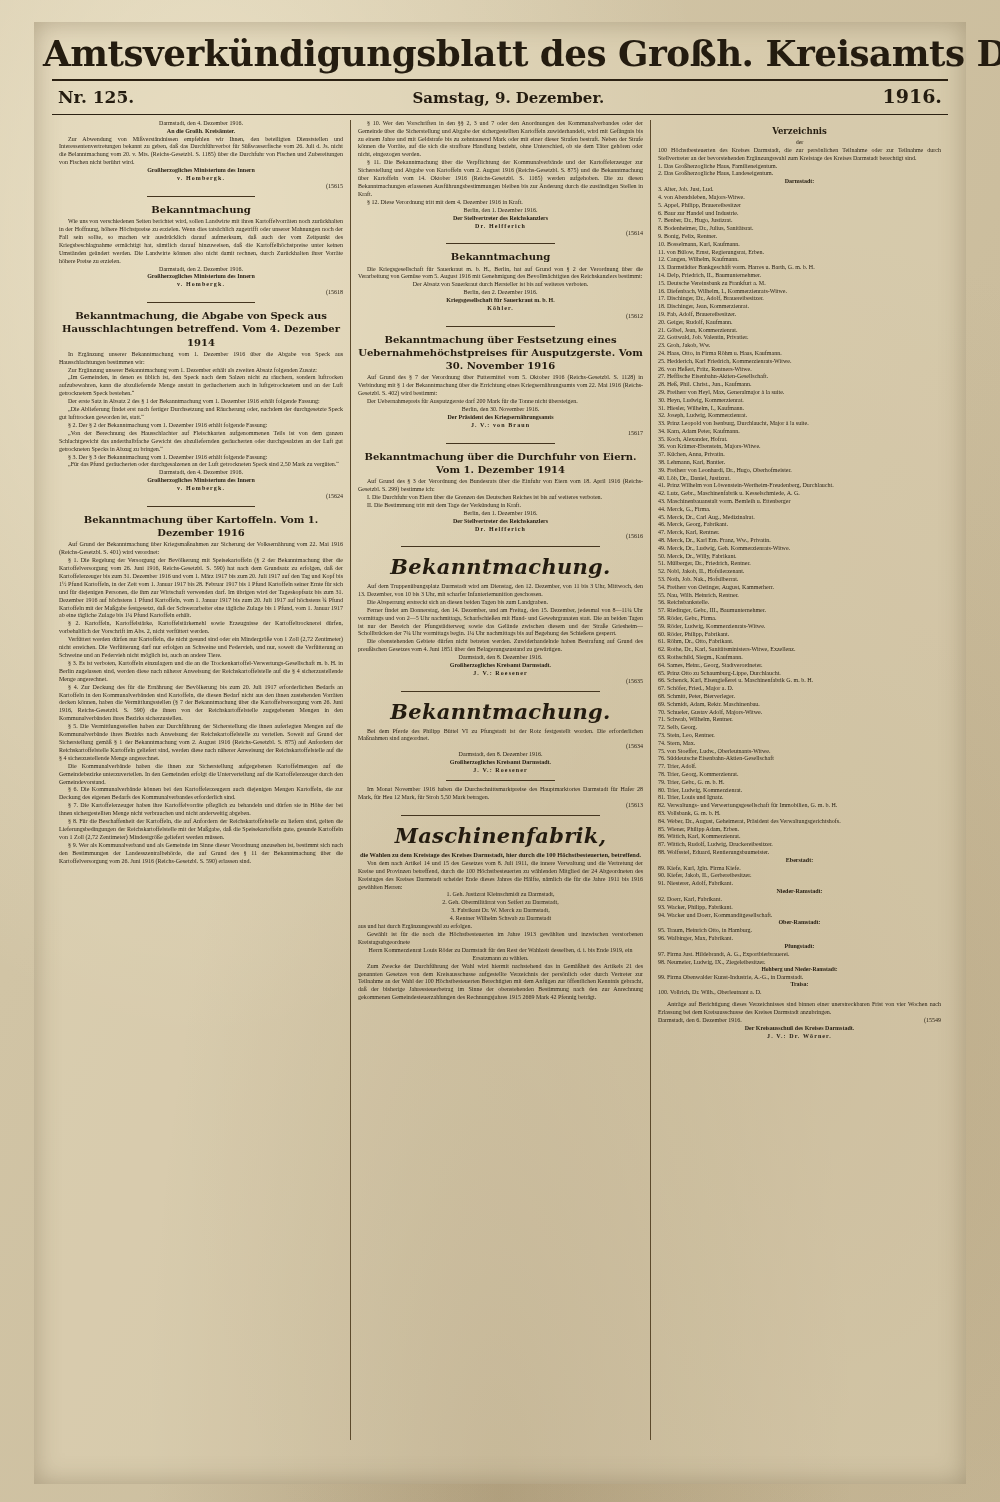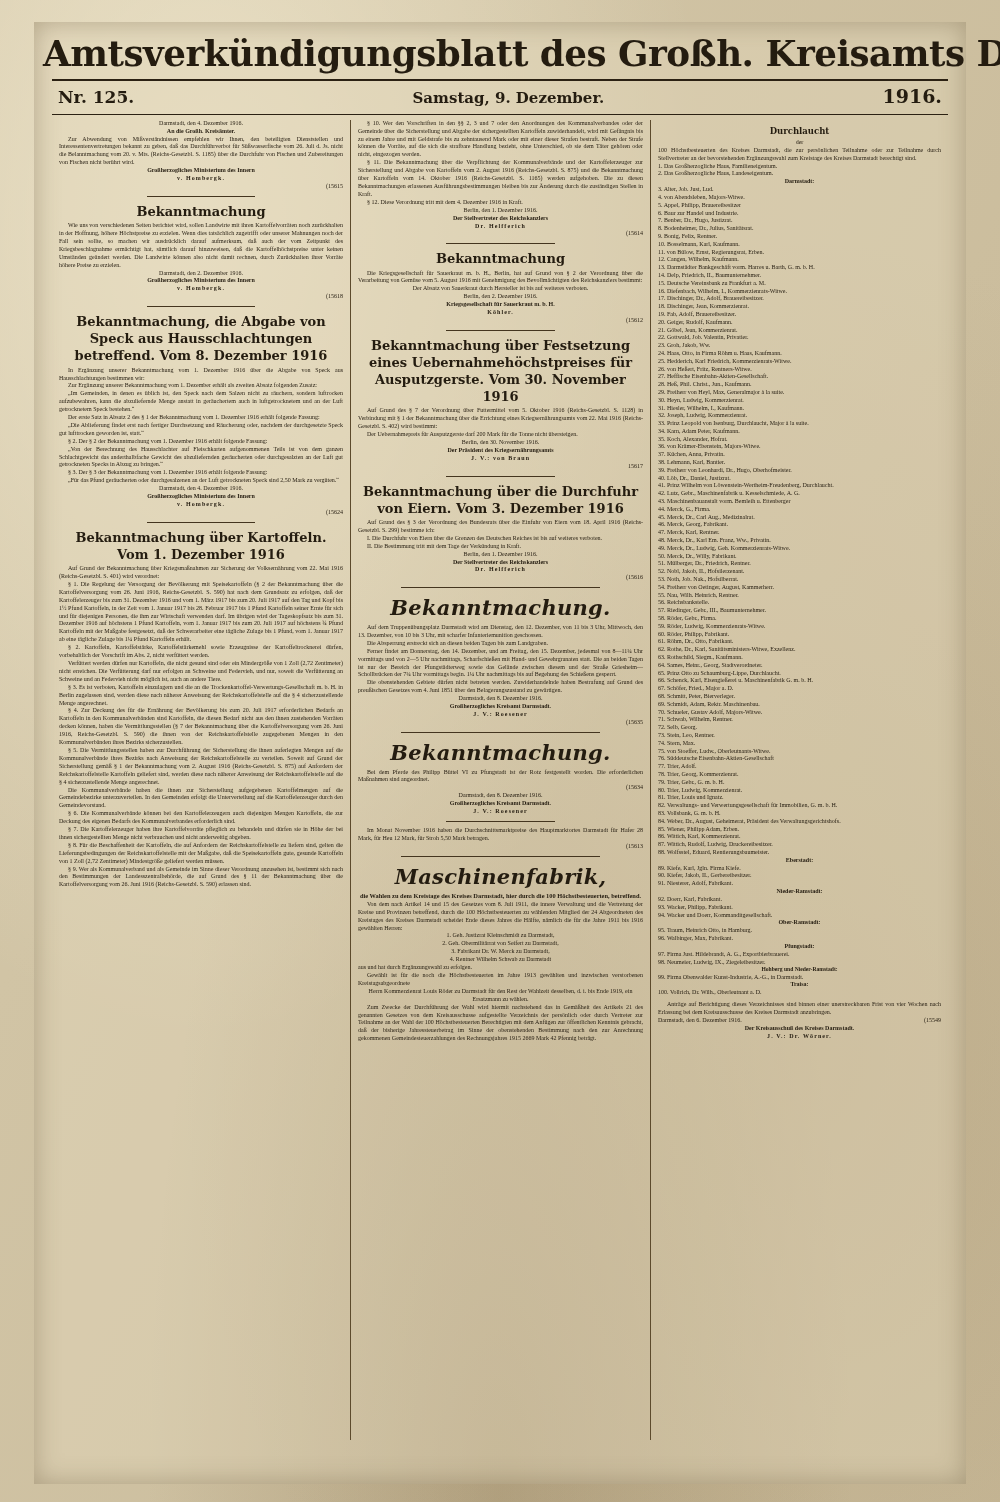--- a/index.html
+++ b/index.html
@@ -97,21 +97,21 @@
   .sp { letter-spacing: 1.1px; }
   .hdg {
     text-align: center;
     font-weight: bold;
     font-family: "DejaVu Serif", serif;
     text-indent: 0;
     margin: 6px 0 2px 0;
   }
   .hdg.big { font-size: 21px; letter-spacing: 0.3px; font-style: italic; }
   .hdg.mid { font-size: 8.5px; }
-  .hdg.sm { font-size: 13px; }
+  .hdg.sm { font-size: 10px; }
   .sig { text-align: center; text-indent: 0; font-weight: bold; }
   .rule {
     border-top: 1px solid #44351f;
     width: 38%;
     margin: 5px auto 5px auto;
   }
   .rule.wide { width: 70%; }
   .num { float: right; font-weight: normal; }
   ol.lst { margin: 0; padding: 0; list-style: none; }
   ol.lst li {
@@ -155,21 +155,21 @@
 
         <p class="hdg sm">Bekanntmachung</p>
         <p>Wie uns von verschiedenen Seiten berichtet wird, sollen Landwirte mit ihren Kartoffelvorräten noch zurückhalten in der Hoffnung, höhere Höchstpreise zu erzielen. Wenn dies tatsächlich zugetrifft oder unserer Mahnungen noch der Fall sein sollte, so machen wir ausdrücklich darauf aufmerksam, daß auch der vom Zeitpunkt des Kriegsbeschlagnahme ermächtigt hat, sämtlich darauf hinzuweisen, daß die Kartoffelhöchstpreise unter keinen Umständen geändert werden. Die Landwirte können also nicht damit rechnen, durch Zurückhalten ihrer Vorräte höhere Preise zu erzielen.</p>
         <p class="ctr">Darmstadt, den 2. Dezember 1916.</p>
         <p class="sig">Großherzogliches Ministerium des Innern</p>
         <p class="sig sp">v. Hombergk.</p>
         <p class="rt">(15618</p>
 
         <div class="rule"></div>
 
-        <p class="hdg sm">Bekanntmachung, die Abgabe von Speck aus Hausschlachtungen betreffend. Vom 8. Dezember 1916</p>
+        <p class="hdg sm">Bekanntmachung, die Abgabe von Speck aus Hausschlachtungen betreffend. Vom 4. Dezember 1914</p>
         <p>In Ergänzung unserer Bekanntmachung vom 1. Dezember 1916 über die Abgabe von Speck aus Hausschlachtungen bestimmen wir:</p>
         <p>Zur Ergänzung unserer Bekanntmachung vom 1. Dezember erhält als zweiten Absatz folgenden Zusatz:</p>
         <p>„Im Gemeinden, in denen es üblich ist, den Speck nach dem Salzen nicht zu räuchern, sondern luftrocken aufzubewahren, kann die abzuliefernde Menge anstatt in geräuchertem auch in luftgetrocknetem und an der Luft getrocknetem Speck bestehen.“</p>
         <p>Der erste Satz in Absatz 2 des § 1 der Bekanntmachung vom 1. Dezember 1916 erhält folgende Fassung:</p>
         <p>„Die Ablieferung findet erst nach fertiger Durchsetzung und Räucherung oder, nachdem der durchgesetzte Speck gut lufttrocken geworden ist, statt.“</p>
         <p>§ 2. Der § 2 der Bekanntmachung vom 1. Dezember 1916 erhält folgende Fassung:</p>
         <p>„Von der Berechnung des Hausschlachter auf Fleischkarten aufgenommenen Teils ist von dem ganzen Schlachtgewicht das anderthalbfache Gewicht des abzuliefernden geräucherten oder durchgesalzten an der Luft gut getrockneten Specks in Abzug zu bringen.“</p>
         <p>§ 3. Der § 3 der Bekanntmachung vom 1. Dezember 1916 erhält folgende Fassung:</p>
         <p>„Für das Pfund geräucherten oder durchgesalzenen an der Luft getrockneten Speck sind 2,50 Mark zu vergüten.“</p>
         <p class="ctr">Darmstadt, den 4. Dezember 1916.</p>
@@ -218,21 +218,21 @@
         <p class="hdg sm">Bekanntmachung über Festsetzung eines Uebernahmehöchstpreises für Ausputzgerste. Vom 30. November 1916</p>
         <p>Auf Grund des § 7 der Verordnung über Futtermittel vom 5. Oktober 1916 (Reichs-Gesetzbl. S. 1128) in Verbindung mit § 1 der Bekanntmachung über die Errichtung eines Kriegsernährungsamts vom 22. Mai 1916 (Reichs-Gesetzbl. S. 402) wird bestimmt:</p>
         <p>Der Uebernahmepreis für Ausputzgerste darf 200 Mark für die Tonne nicht übersteigen.</p>
         <p class="ctr">Berlin, den 30. November 1916.</p>
         <p class="sig">Der Präsident des Kriegsernährungsamts</p>
         <p class="sig sp">J. V.: von Braun</p>
         <p class="rt">15617</p>
 
         <div class="rule"></div>
 
-        <p class="hdg sm">Bekanntmachung über die Durchfuhr von Eiern. Vom 3. Dezember 1916</p>
+        <p class="hdg sm">Bekanntmachung über die Durchfuhr von Eiern. Vom 1. Dezember 1914</p>
         <p>Auf Grund des § 3 der Verordnung des Bundesrats über die Einfuhr von Eiern vom 18. April 1916 (Reichs-Gesetzbl. S. 299) bestimme ich:</p>
         <p>I. Die Durchfuhr von Eiern über die Grenzen des Deutschen Reiches ist bis auf weiteres verboten.</p>
         <p>II. Die Bestimmung tritt mit dem Tage der Verkündung in Kraft.</p>
         <p class="ctr">Berlin, den 1. Dezember 1916.</p>
         <p class="sig">Der Stellvertreter des Reichskanzlers</p>
         <p class="sig sp">Dr. Helfferich</p>
         <p class="rt">(15616</p>
 
         <div class="rule wide"></div>
 
@@ -269,21 +269,21 @@
         <p class="ctr">2. Geh. Obermilitärrat von Seifert zu Darmstadt,</p>
         <p class="ctr">3. Fabrikant Dr. W. Merck zu Darmstadt,</p>
         <p class="ctr">4. Rentner Wilhelm Schwab zu Darmstadt</p>
         <p class="noind">aus und hat durch Ergänzungswahl zu erfolgen.</p>
         <p>Gewählt ist für die noch die Höchstbesteuerten im Jahre 1913 gewählten und inzwischen verstorbenen Kreistagsabgeordnete</p>
         <p class="ctr">Herrn Kommerzienrat Louis Röder zu Darmstadt für den Rest der Wahlzeit desselben, d. i. bis Ende 1919, ein Ersatzmann zu wählen.</p>
         <p>Zum Zwecke der Durchführung der Wahl wird hiermit nachstehend das in Gemäßheit des Artikels 21 des genannten Gesetzes von dem Kreisausschusse aufgestellte Verzeichnis der persönlich oder durch Vertreter zur Teilnahme an der Wahl der 100 Höchstbesteuerten Berechtigten mit dem Anfügen zur öffentlichen Kenntnis gebracht, daß der bisherige Jahressteuerbetrag im Sinne der obenstehenden Bestimmung nach den zur Anrechnung gekommenen Gemeindesteuerzahlungen des Rechnungsjahres 1915 2669 Mark 42 Pfennig beträgt.</p>
       </div>
 
       <div class="col c3">
-        <p class="hdg mid">Durchlaucht</p>
+        <p class="hdg mid">Verzeichnis</p>
         <p class="ctr">der</p>
         <p class="noind">100 Höchstbesteuerten des Kreises Darmstadt, die zur persönlichen Teilnahme oder zur Teilnahme durch Stellvertreter an der bevorstehenden Ergänzungswahl zum Kreistage des Kreises Darmstadt berechtigt sind.</p>
 
         <ol class="lst">
           <li>1. Das Großherzogliche Haus, Familieneigentum.</li>
           <li>2. Das Großherzogliche Haus, Landeseigentum.</li>
         </ol>
 
         <p class="ctr b">Darmstadt:</p>
         <ol class="lst">

